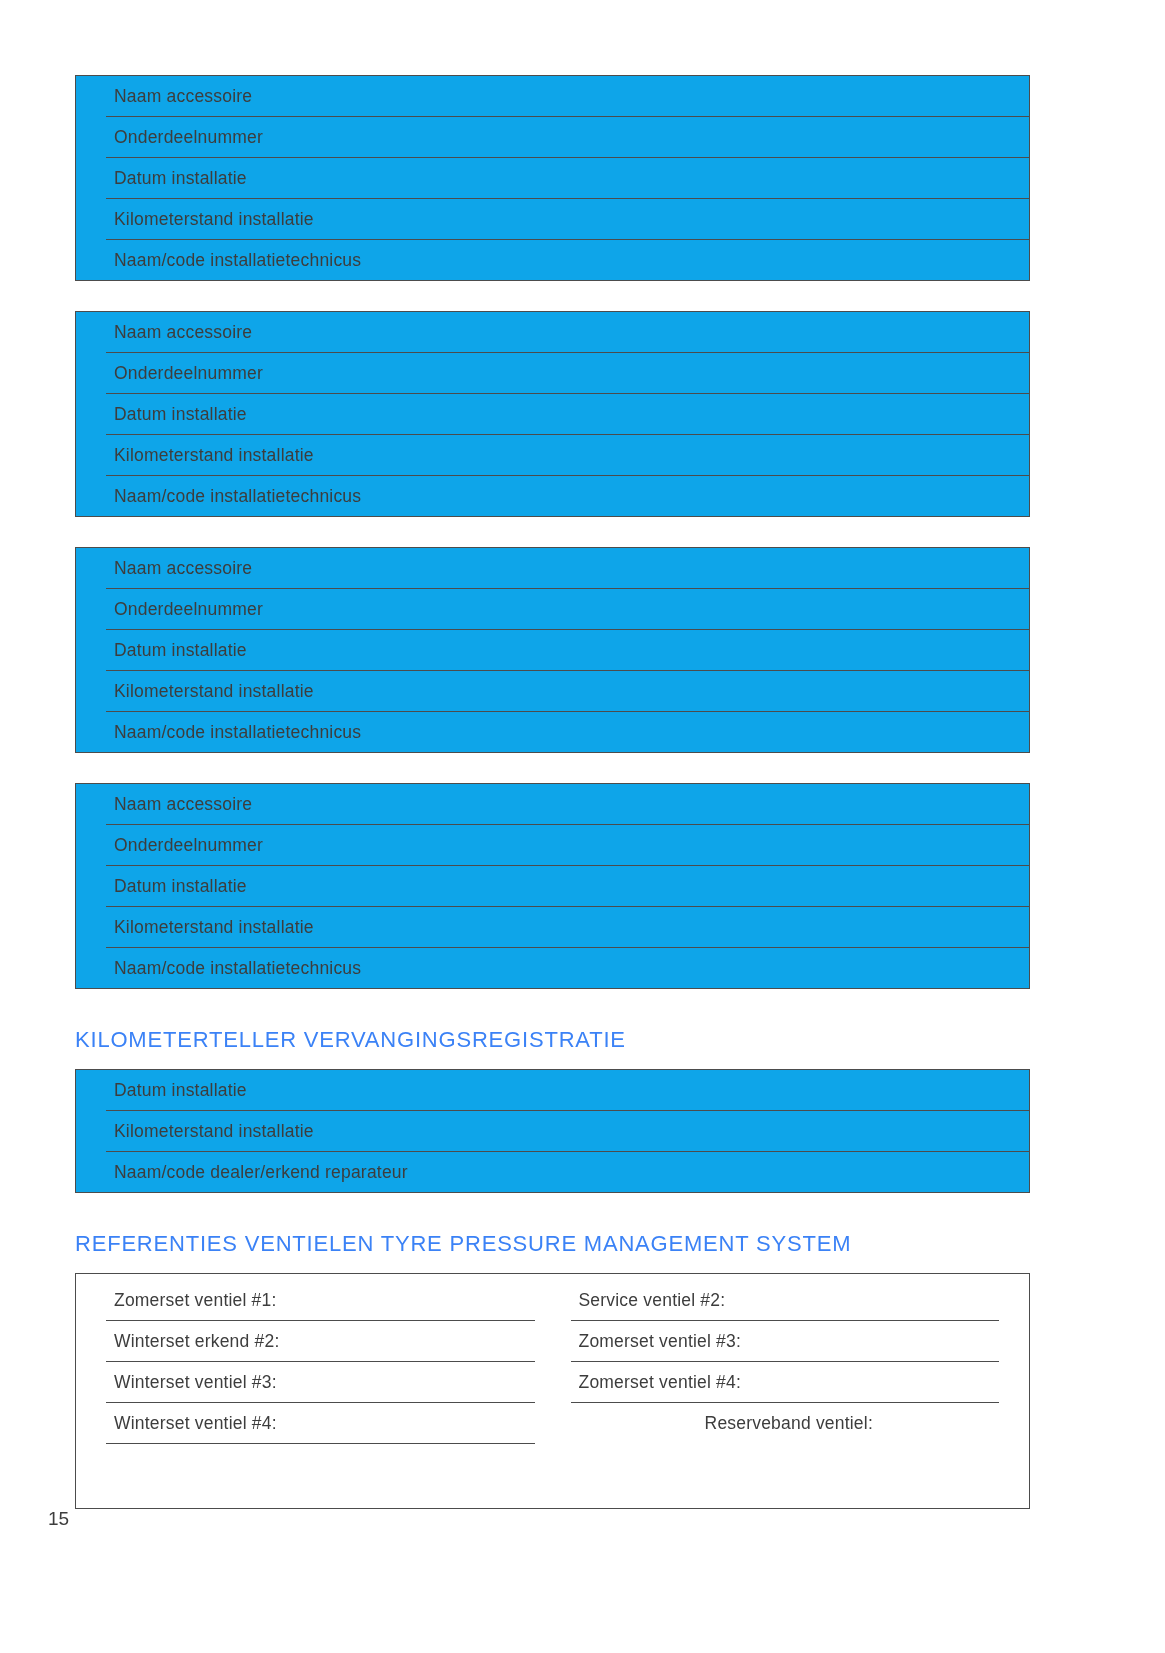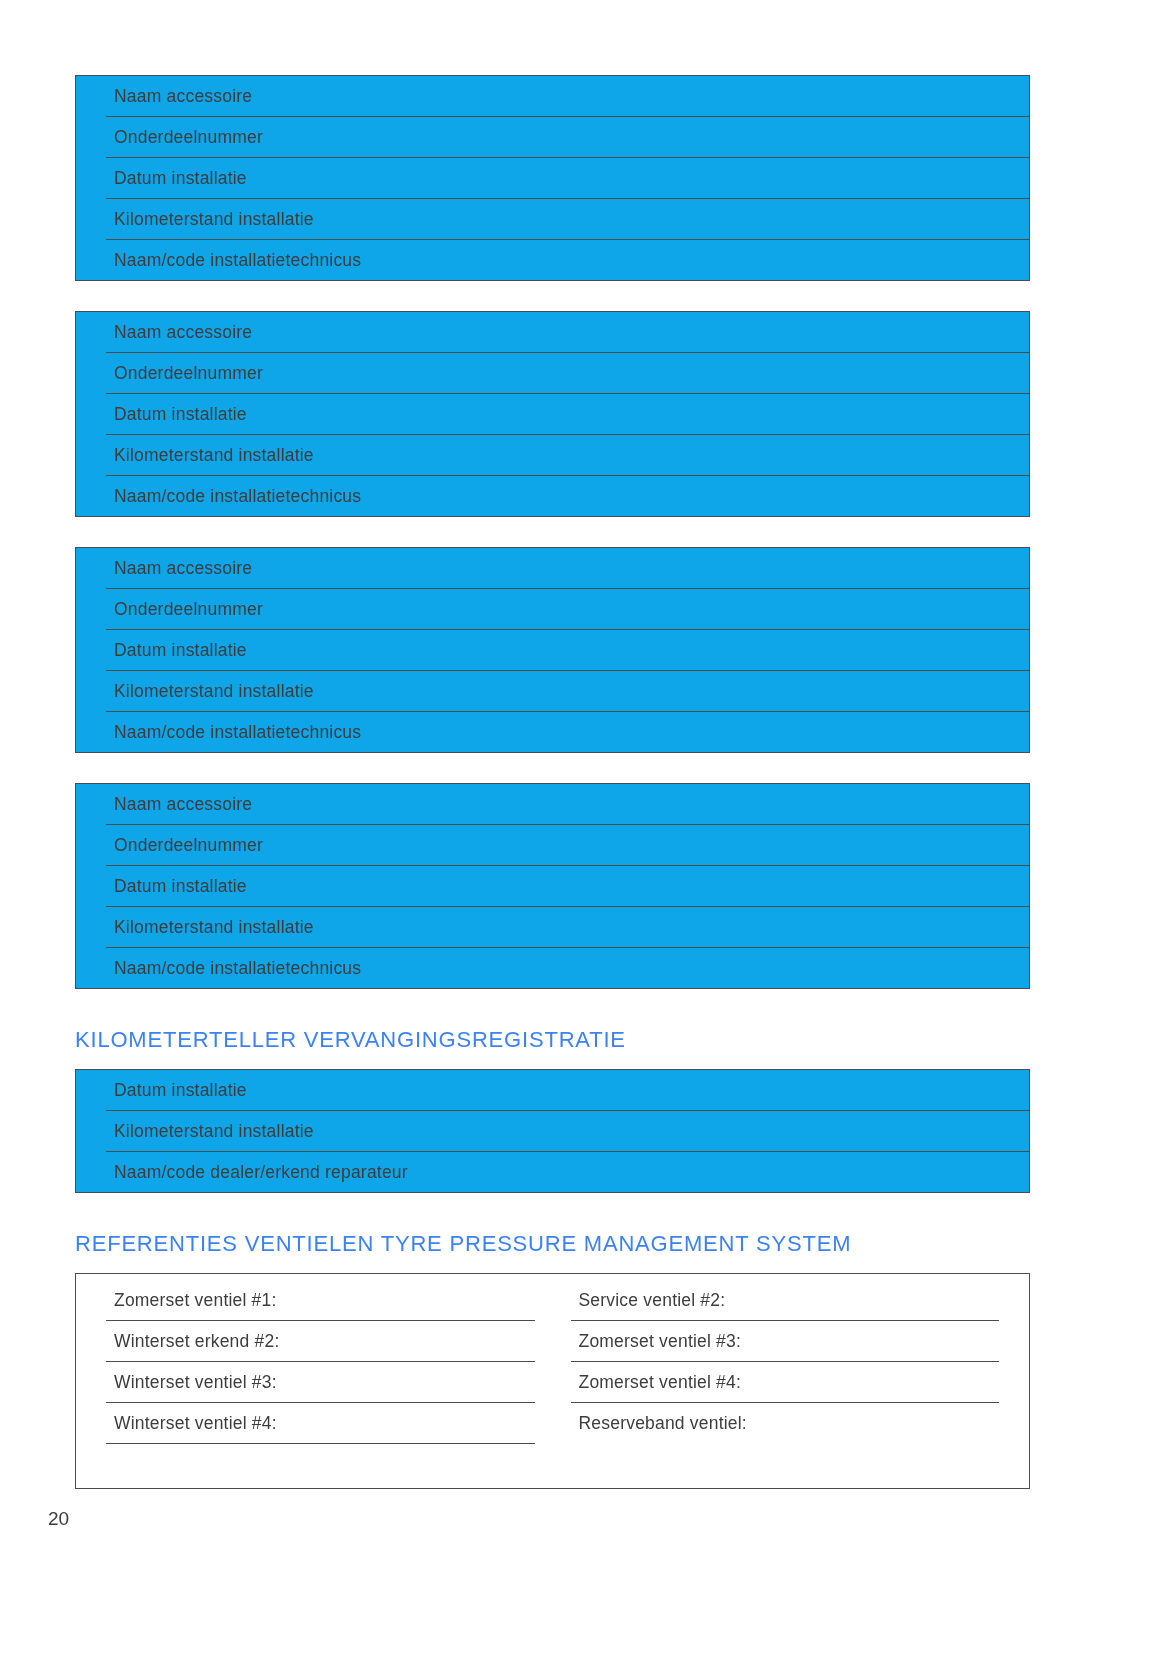--- a/index.html
+++ b/index.html
@@ -43,35 +43,35 @@
     margin: 38px 0 16px 0;
     color: #3b82f6;
   }
   .section-note {
     font-size: 17.5px;
     letter-spacing: 0.2px;
     margin: 0 0 14px 0;
   }
   .tyre-box {
     border: 1px solid #4c4c4c;
-    padding: 6px 30px 4px 30px;
+    padding: 6px 30px 24px 30px;
     background: #ffffff;
   }
   .tyre-grid {
     display: grid;
     grid-template-columns: 1fr 1fr;
     column-gap: 36px;
   }
   .tyre-cell {
     height: 40px;
     display: flex;
     align-items: center;
     border-bottom: 1px solid #4c4c4c;
   }
-  .tyre-cell.no-line { border-bottom: none; }
+  .tyre-cell.no-line { border-bottom: none; justify-content: center; }
   .tyre-label {
     font-size: 17.5px;
     padding-left: 8px;
     letter-spacing: 0.2px;
   }
   .page-number {
     position: absolute;
     left: 48px;
     top: 1508px;
     font-size: 19px;
@@ -202,13 +202,13 @@
       <div class="tyre-cell no-line">
         <span class="tyre-label">Reserveband ventiel:</span>
       </div>
       <div class="tyre-cell no-line"></div>
 
     </div>
   </div>
 
 </div>
 
-<div class="page-number">20</div>
+<div class="page-number">15</div>
 
 </body></html>

